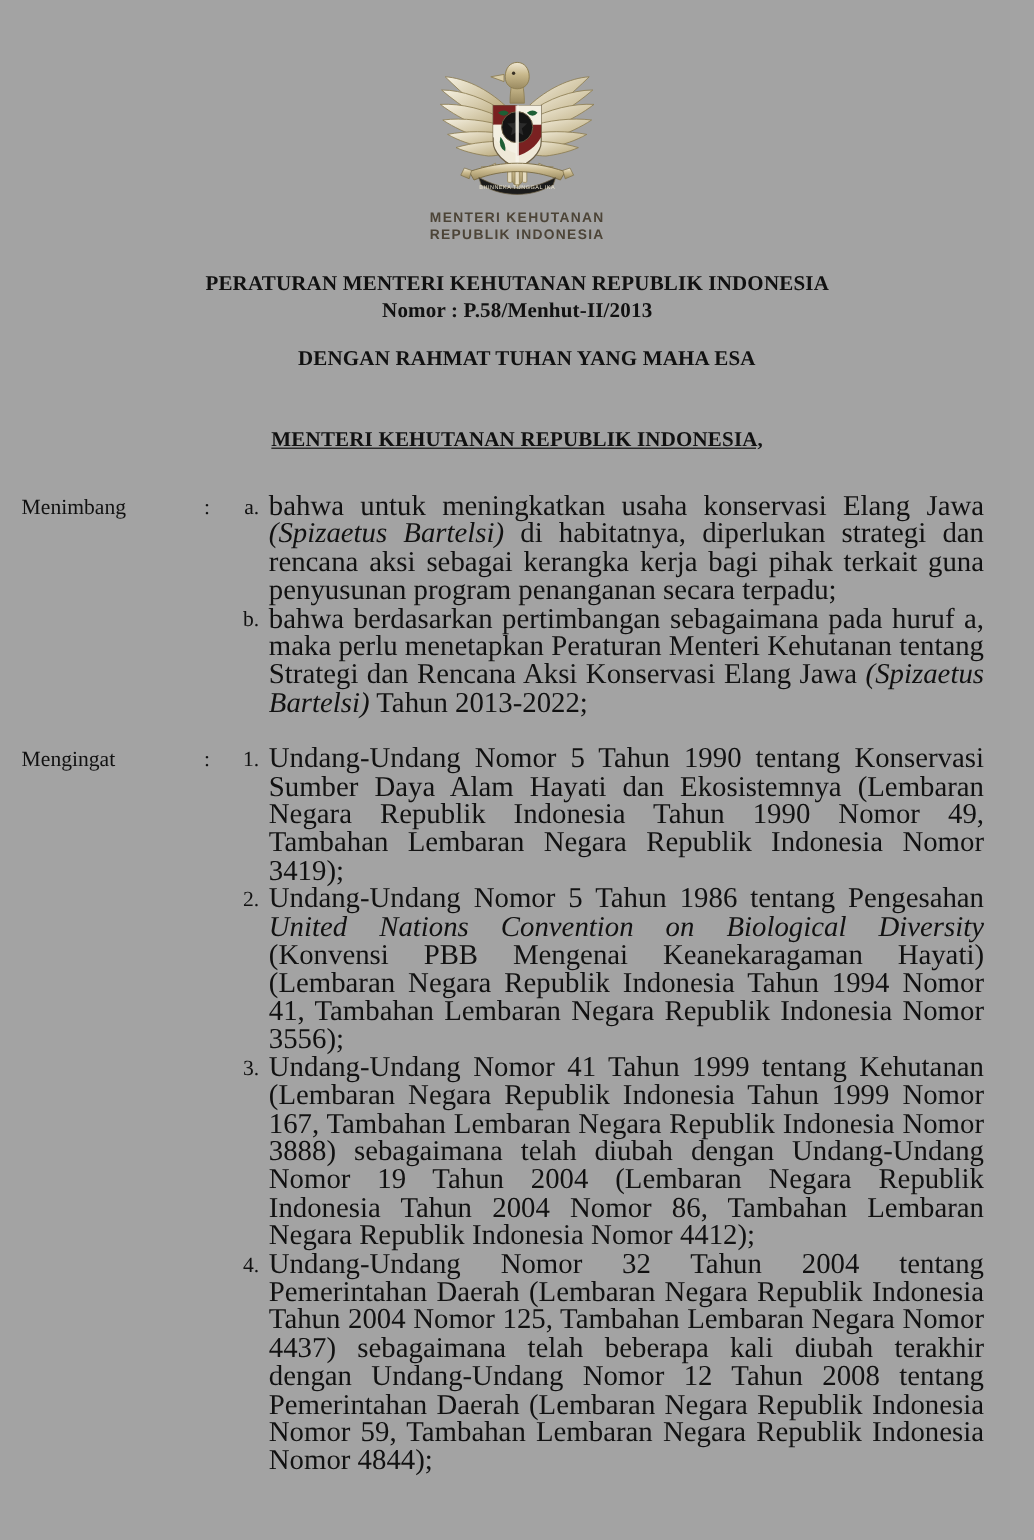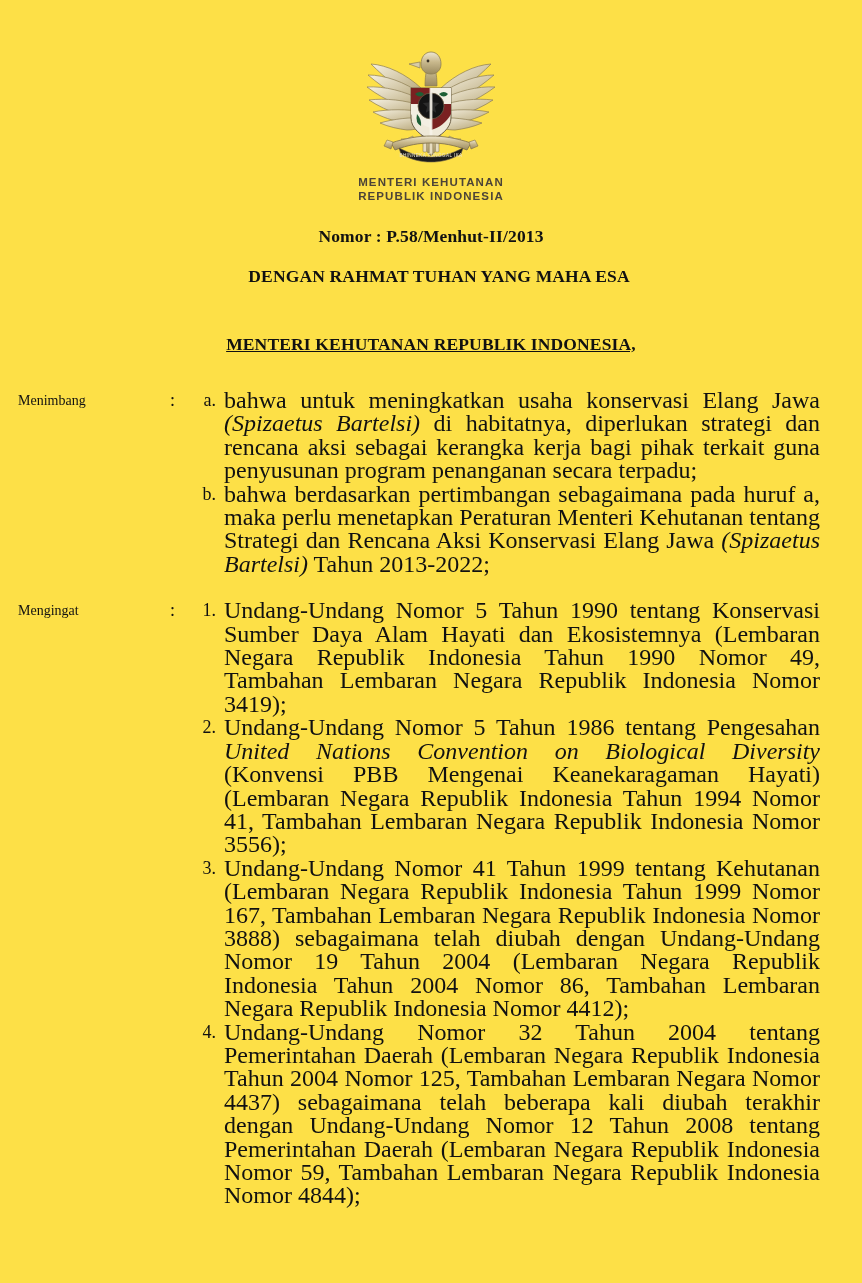--- a/index.html
+++ b/index.html
@@ -5,21 +5,21 @@
   html, body {
     margin: 0;
     padding: 0;
     background: #ffffff;
   }
   .page {
     position: relative;
     width: 862px;
     height: 1283px;
     overflow: hidden;
-    background: #fde047;
+    background: #a3a3a3;
     font-family: "Liberation Serif", "DejaVu Serif", serif;
     color: #111111;
   }
 
   
   .emblem-block {
     width: 100%;
     text-align: center;
     padding-top: 44px;
   }
@@ -62,21 +62,21 @@
     display: flex;
     align-items: flex-start;
     font-size: 18px;
     line-height: 23.4px;
   }
   .clause + .clause { margin-top: 23px; }
 
   .c-label {
     width: 152px;
     flex: 0 0 152px;
-    font-size: 14px;
+    font-size: 18px;
     line-height: 23.4px;
   }
   .c-colon {
     width: 20px;
     flex: 0 0 20px;
     text-align: left;
     font-size: 18px;
     line-height: 23.4px;
   }
   .c-items { flex: 1 1 auto; min-width: 0; }
@@ -181,20 +181,21 @@
       <path d="M124 96 l-6 2 2 7 7 -3 Z" fill="url(#gold)" stroke="#7d6f48" stroke-width="0.6"></path>
     </svg>
 
     <div class="emblem-caption">
       <div>MENTERI KEHUTANAN</div>
       <div>REPUBLIK INDONESIA</div>
     </div>
   </div>
 
   <div class="head h-title">
+    <span class="l">PERATURAN MENTERI KEHUTANAN REPUBLIK INDONESIA</span>
     <span class="l">Nomor : P.58/Menhut-II/2013</span>
   </div>
 
 
 
   <div class="head h-rahmat">
     <span class="l">DENGAN RAHMAT TUHAN YANG MAHA ESA</span>
   </div>
 
   <div class="head h-menteri">

